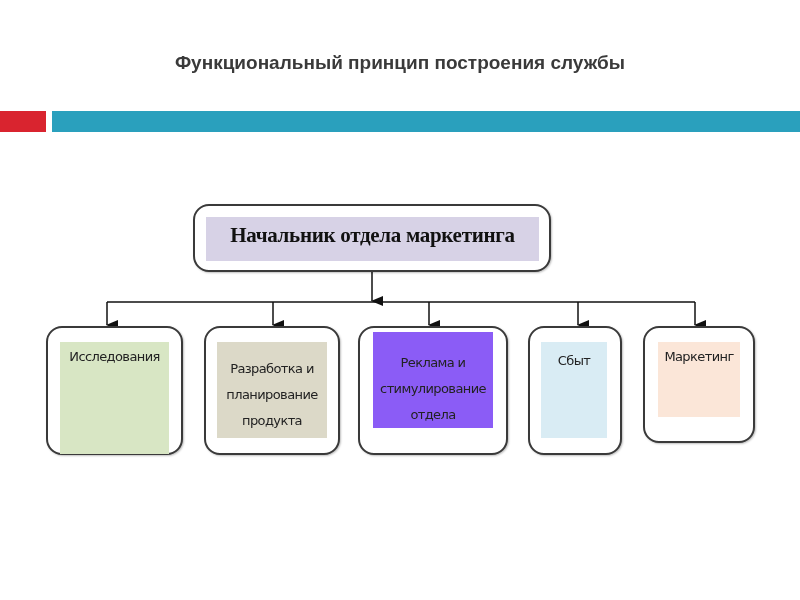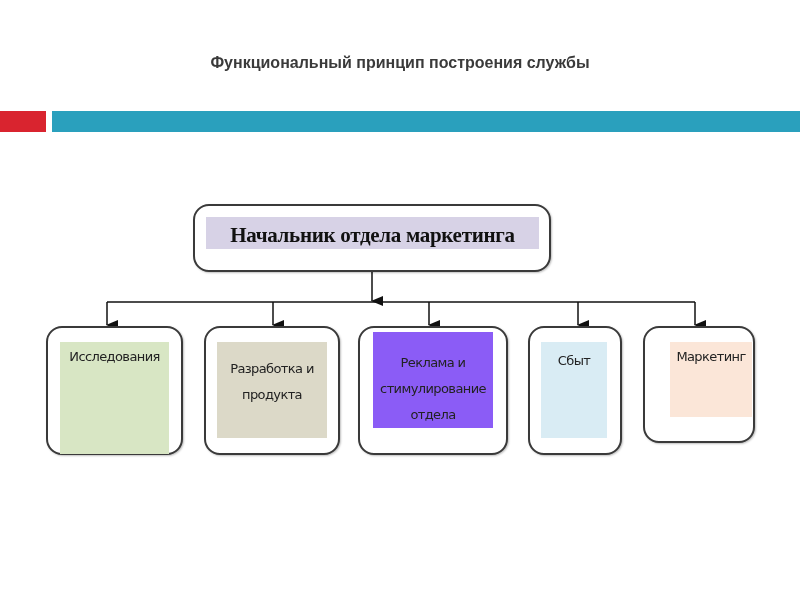--- a/index.html
+++ b/index.html
@@ -5,21 +5,21 @@
     html, body { margin: 0; padding: 0; }
     body {
       width: 800px; height: 600px; position: relative; overflow: hidden;
       background: #ffffff;
       font-family: "Liberation Sans", sans-serif;
     }
     .title {
       position: absolute; left: 0; top: 48px; width: 800px;
       text-align: center; color: #3a3a3a;
       font-family: "Liberation Sans", sans-serif;
-      font-weight: bold; font-size: 16px; line-height: 30px;
+      font-weight: bold; font-size: 19px; line-height: 30px;
     }
     .title span { display: block; }
     .bar-red {
       position: absolute; left: 0; top: 111px; width: 46px; height: 21px;
       background: #d9242f;
     }
     .bar-blue {
       position: absolute; left: 52px; top: 111px; width: 748px; height: 21px;
       background: #2aa0bd;
     }
@@ -59,41 +59,42 @@
   <line x1="372" y1="272" x2="372" y2="301" stroke="#111" stroke-width="1.5" marker-end="url(#arr)"></line>
   <line x1="107" y1="302" x2="695" y2="302" stroke="#111" stroke-width="1.5"></line>
   <line x1="107" y1="302" x2="107" y2="325" stroke="#111" stroke-width="1.5" marker-end="url(#arr)"></line>
   <line x1="273" y1="302" x2="273" y2="325" stroke="#111" stroke-width="1.5" marker-end="url(#arr)"></line>
   <line x1="429" y1="302" x2="429" y2="325" stroke="#111" stroke-width="1.5" marker-end="url(#arr)"></line>
   <line x1="578" y1="302" x2="578" y2="325" stroke="#111" stroke-width="1.5" marker-end="url(#arr)"></line>
   <line x1="695" y1="302" x2="695" y2="325" stroke="#111" stroke-width="1.5" marker-end="url(#arr)"></line>
 </svg>
 
 <div class="node" style="left:193px;top:204px;width:358px;height:68px;"></div>
-<div class="fill head-fill" style="left: 206px; top: 217px; width: 333px; height: 32px; background: rgb(215, 210, 230);">Начальник отдела маркетинга</div>
+<div class="fill head-fill" style="left: 206px; top: 217px; width: 333px; height: 44px; background: rgb(215, 210, 230);">Начальник отдела маркетинга</div>
 
 <div class="node" style="left:46px;top:326px;width:137px;height:129px;"></div>
 <div class="fill child-fill" style="left: 60px; top: 342px; width: 109px; height: 112px; background: rgb(216, 230, 196); padding-top: 2px;">
     <div>Исследования</div>
   </div>
 
 <div class="node" style="left:204px;top:326px;width:136px;height:129px;"></div>
 <div class="fill child-fill" style="left: 217px; top: 342px; width: 110px; height: 96px; background: rgb(220, 217, 200); padding-top: 14px;">
     <div>Разработка и</div>
+    <div>планирование</div>
     <div>продукта</div>
   </div>
 
 <div class="node" style="left:358px;top:326px;width:150px;height:129px;"></div>
 <div class="fill child-fill" style="left: 373px; top: 332px; width: 120px; height: 96px; background: #8b5cf6; padding-top: 18px;">
     <div>Реклама и</div>
     <div>стимулирование</div>
     <div>отдела</div>
   </div>
 
 <div class="node" style="left:528px;top:326px;width:94px;height:129px;"></div>
 <div class="fill child-fill" style="left: 541px; top: 342px; width: 66px; height: 96px; background: rgb(217, 236, 244); padding-top: 6px;">
     <div>Сбыт</div>
   </div>
 
 <div class="node" style="left:643px;top:326px;width:112px;height:117px;"></div>
-<div class="fill child-fill" style="left: 658px; top: 342px; width: 82px; height: 75px; background: rgb(251, 230, 216); padding-top: 2px; margin-left: 12px;">
+<div class="fill child-fill" style="left: 658px; top: 342px; width: 82px; height: 75px; background: rgb(251, 230, 216); padding-top: 2px;">
     <div>Маркетинг</div>
   </div>
 
 </body></html>

